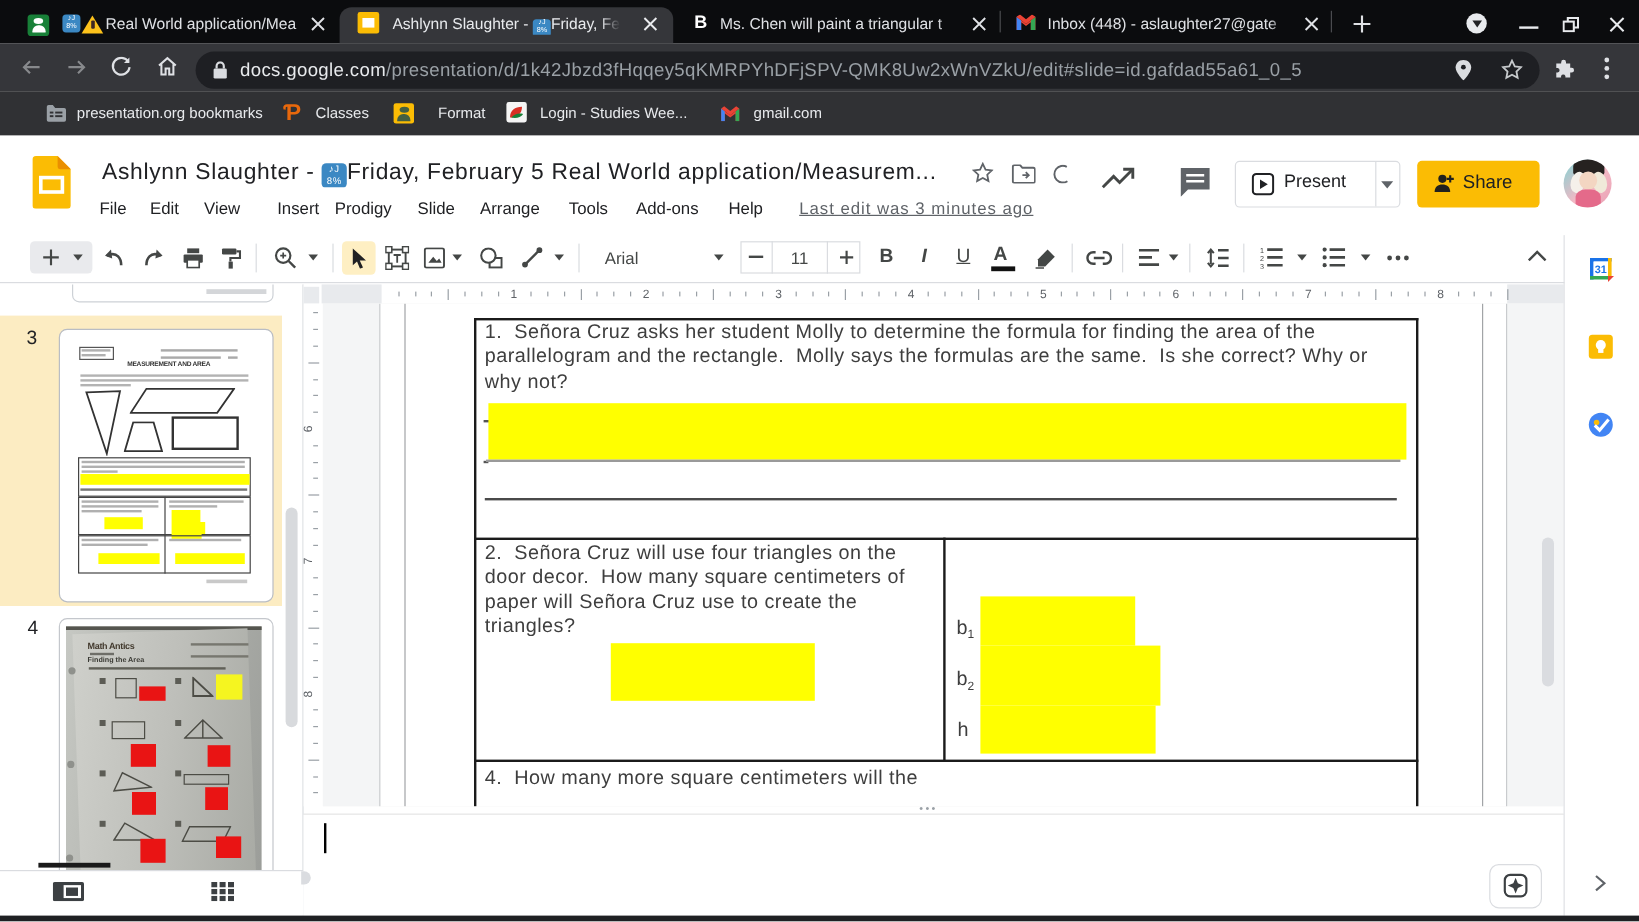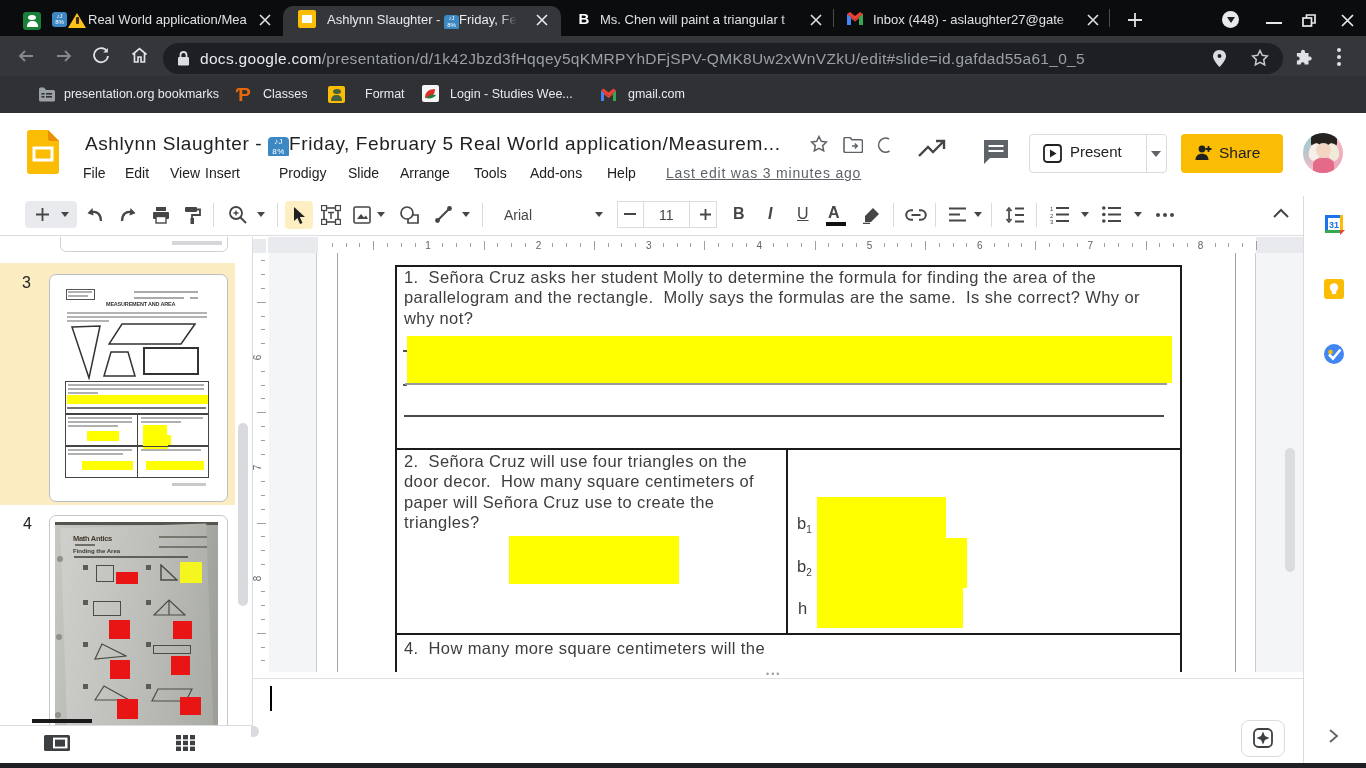--- a/index.html
+++ b/index.html
@@ -153,21 +153,21 @@
       <path d="M9 9 h5 M11.8 6.5 L14.3 9 L11.8 11.5" fill="none" stroke="#5f6368" stroke-width="1.5"></path>
     </svg>
   <svg class="abs" style="left:877px;top:137px;" width="13" height="16" viewBox="0 0 13 16">
       <path d="M12 2 A7 7 0 1 0 12.5 14" fill="none" stroke="#5f6368" stroke-width="1.6"></path>
     </svg>
 
   <div class="abs" style="left:83px;top:165px;width:790px;height:18px;font-size:14px;color:#202124;">
     <span class="abs" style="left:0;">File</span>
     <span class="abs" style="left:42px;">Edit</span>
     <span class="abs" style="left:87px;">View</span>
-    <span class="abs" style="left:122px;text-align:right;">Insert</span>
+    <span class="abs" style="left:148px;text-align:right;">Insert</span>
     <span class="abs" style="left:196px;">Prodigy</span>
     <span class="abs" style="left:265px;">Slide</span>
     <span class="abs" style="left:317px;">Arrange</span>
     <span class="abs" style="left:391px;">Tools</span>
     <span class="abs" style="left:447px;">Add-ons</span>
     <span class="abs" style="left:524px;">Help</span>
     <span class="abs" style="left:583px;color:#5f6368;letter-spacing:0.8px;text-decoration:underline;">Last edit was 3 minutes ago</span>
   </div>
 
   <svg class="abs" style="left:917px;top:139px;" width="30" height="20" viewBox="0 0 30 20">

